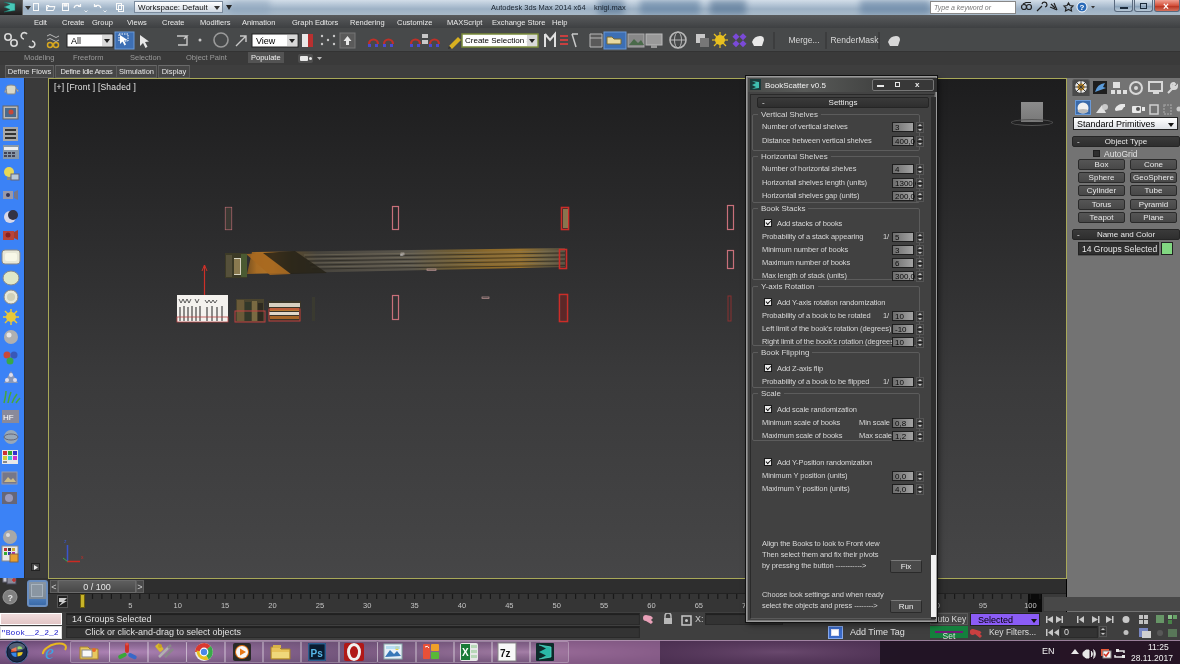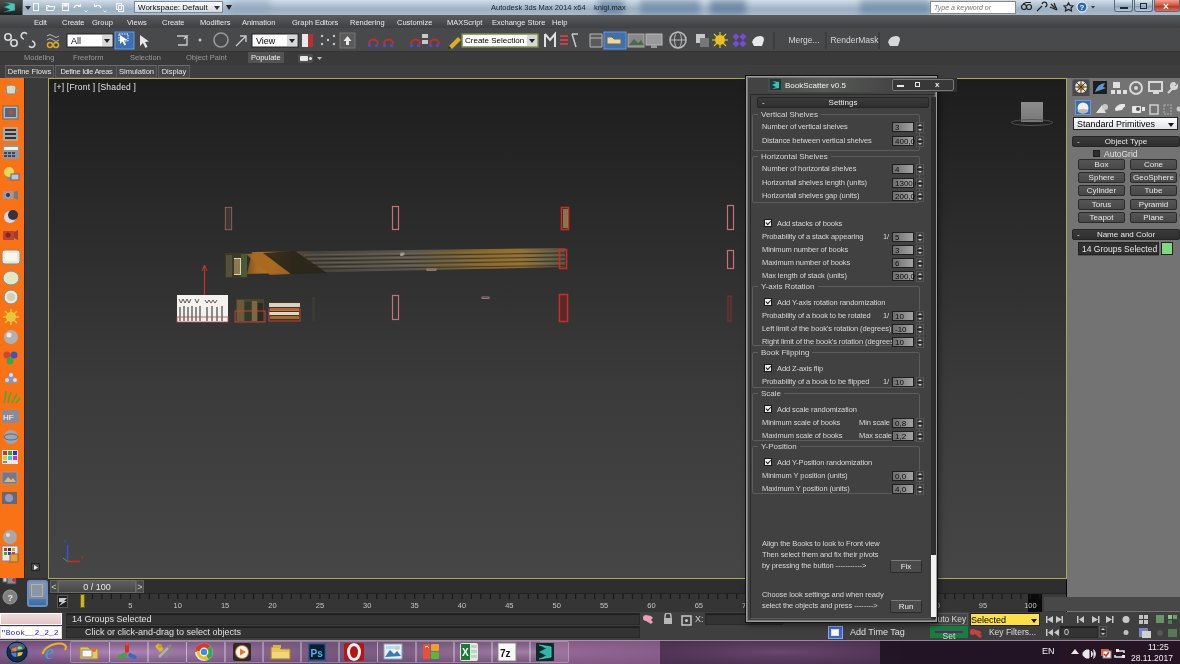--- a/index.html
+++ b/index.html
@@ -26,21 +26,21 @@
 #menubar span{position:absolute;top:2.5px;}
 
 #toolbar{left:0;top:28px;width:1180px;height:24px;background:#47494a;border-bottom:1px solid #333;}
 
 #ribbontabs{left:0;top:52px;width:1180px;height:13px;background:#3a3a3a;font-size:7.5px;color:#9a9a9a;}
 #ribbontabs span{position:absolute;top:1px;}
 #ribbonrow2{left:0;top:65px;width:1180px;height:13px;background:#3e3e3e;font-size:9.5px;color:#e5e5e5;}
 .rbtn{position:absolute;top:0;height:13px;background:#464646;border:1px solid #5c5c5c;
 border-top-color:#6a6a6a;padding:0;line-height:12px;font-size:7.5px;letter-spacing:0px;}
 
-#leftstrip{left:0;top:78px;width:48px;height:534px;background:#f97316;}
+#leftstrip{left:0;top:78px;width:48px;height:534px;background:#3b82f6;}
 #leftstrip .col2{position:absolute;left:24px;top:0;width:24px;height:500px;background:#3a3a3a;border-left:1px solid #2a2a2a;}
 #viewport{left:48px;top:78px;width:1019px;height:501px;border:1px solid #a8a858;
 background:linear-gradient(180deg,#1d1d1e 0%,#232324 12%,#2e2e2f 35%,#3a3a3b 60%,#464647 100%);}
 #vplabel{left:5px;top:3px;font-size:8.5px;color:#e4e4e4;letter-spacing:0.2px;}
 #rightpanel{left:1067px;top:78px;width:113px;height:534px;background:#737373;}
 
 #timeslider{left:48px;top:579px;width:1018px;height:15px;background:#2e2e2e;border-bottom:1px solid #222;}
 #trackbar{left:48px;top:594px;width:1018px;height:18px;background:#3a3a3a;}
 #trackright{left:1044px;top:597px;width:136px;height:14px;background:#484848;}
 #belowleft{left:0;top:578px;width:48px;height:34px;background:#333;}
@@ -51,21 +51,21 @@
 
 #taskbar{left:0;top:640px;width:1180px;height:24px;
 background:linear-gradient(90deg,#7a5a80 0%,#8a6292 12%,#6a4a74 30%,#7d5c88 48%,#5c3f68 65%,#3a2644 82%,#2a1830 100%);}
 #taskbar::before{content:"";position:absolute;left:0;top:0;width:100%;height:1px;background:rgba(255,255,255,.35);}
 .tico{position:absolute;top:1px;width:40px;height:22px;border:1px solid rgba(255,255,255,.25);
 border-radius:2px;background:rgba(255,255,255,.08);}
 
 #dialog{left:746px;top:76px;width:191px;height:546px;background:#434343;
 border:1px solid #9a9a9a;box-shadow:0 0 0 1px #111, inset 0 0 0 1px #777, 2px 3px 6px rgba(0,0,0,.5);}
 #dtitle{position:absolute;left:1px;top:1px;width:189px;height:14px;
-background:linear-gradient(90deg,#4a4c4a,#585a58 30%,#303030 100%);margin-left:20px;}
+background:linear-gradient(90deg,#4a4c4a,#585a58 30%,#303030 100%);}
 #dtitle .txt{position:absolute;left:17px;top:3px;font-size:8px;color:#f2f2f2;}
 #dclient{position:absolute;left:3px;top:17px;width:185px;height:525px;background:#414141;
 border:1px solid #5a5a5a;border-top-color:#2a2a2a;border-left-color:#2a2a2a;}
 .grp{position:absolute;left:5px;width:168px;border:1px solid #5c5c5c;border-radius:2px;}
 .grp .lbl{position:absolute;left:5px;top:-5px;background:#414141;padding:0 3px;font-size:8px;color:#d8d8d8;}
 .drow{position:absolute;left:4px;font-size:7.5px;letter-spacing:-0.1px;color:#d8d8d8;white-space:nowrap;}
 .dfield{position:absolute;width:22px;height:10px;background:linear-gradient(90deg,#6e6e6e,#a2a2a2);
 border:1px solid #1e1e1e;color:#0a0a0a;font-size:8px;line-height:9px;padding-left:2px;}
 .spin{position:absolute;width:8px;height:11px;border:1px solid #555;
 background:linear-gradient(180deg,#3c3c3c 0,#3c3c3c 4px,#252525 4px,#252525 5px,#3c3c3c 5px,#3c3c3c 100%);}
@@ -774,21 +774,21 @@
   <rect x="22" y="5" width="8" height="6" fill="#b8b8b8"></rect>
         <path d="M23 5 v-2 a3 3 0 0 1 6 0 v2" fill="none" stroke="#b8b8b8" stroke-width="1.5"></path>
   <rect x="40" y="3" width="9" height="9" fill="none" stroke="#c8c8c8" stroke-width="1.5"></rect>
         <circle cx="44.5" cy="7.5" r="1.5" fill="#c8c8c8"></circle>
  </svg>
  <div class="abs" style="left:695px;top:2px;color:#ccc;font-size:9px">X:</div>
  <div class="sunken" style="left:705px;top:1px;width:78px;height:12px"></div>
 
  <div class="abs" style="left:930px;top:1px;width:38px;height:12px;background:#454545;border:1px solid #5a5a5a;color:#ddd;font-size:8.5px;text-align:center;line-height:11px">Auto Key</div>
  <div class="abs" style="left:930px;top:14px;width:38px;height:12px;background:#701a75;border:5px solid #15803d;color:#ddd;font-size:8.5px;text-align:center;line-height:11px">Set Key</div>
- <div class="abs" style="left:970px;top:1px;width:70px;height:13px;background:#fde047;border:1px solid #222;color:#000;font-size:9px;line-height:12px;padding-left:0">Selected
+ <div class="abs" style="left:970px;top:1px;width:70px;height:13px;background:#8b5cf6;border:1px solid #222;color:#000;font-size:9px;line-height:12px;padding-left:7px">Selected
    <span style="position:absolute;right:2px;top:5px;border-left:3.5px solid transparent;border-right:3.5px solid transparent;border-top:4px solid #111"></span></div>
  <svg class="abs" style="left:970px;top:15px" width="70" height="12">
         <path d="M3 2 a3 3 0 1 0 2 5 l5 4 2 -2 -2 -2 1.5 -1.5 -1.5 -1.5 z" fill="#c84040"></path>
       </svg>
  <div class="abs" style="left:985px;top:14px;width:55px;height:12px;color:#ddd;font-size:8.5px;text-align:center;line-height:12px">Key Filters...</div>
  <svg class="abs" style="left:1044px;top:1px" width="136" height="26" opacity="0.95">
   <g fill="#d0d0d0">
    <path d="M2 3 v7 M3 6.5 l6 -3.5 v7 z"></path>
           <rect x="2" y="3" width="1.5" height="7"></rect>
    <path d="M19 3 v7 M18 6.5 l-6 -3.5 v7 z"></path>
@@ -1017,20 +1017,23 @@
  <div class="drow" style="left:15px;top:87px">Number of horizontal shelves</div>
  <div class="dfield" style="left:145px;top:87px">4</div>
       <div class="spin" style="left:169px;top:87px"></div>
  <div class="drow" style="left:15px;top:101px">Horizontall shelves length (units)</div>
  <div class="dfield" style="left:145px;top:101px">1300,0</div>
       <div class="spin" style="left:169px;top:101px"></div>
  <div class="drow" style="left:15px;top:114px">Horizontall shelves gap (units)</div>
  <div class="dfield" style="left:145px;top:114px">200,0</div>
       <div class="spin" style="left:169px;top:114px"></div>
 
+ <div class="grp" style="top:131px;height:72px;">
+        <span class="lbl">Book Stacks</span>
+      </div>
  <div class="chk" style="left:17px;top:142px"></div>
  <div class="drow" style="left:30px;top:142px">Add stacks of books</div>
  <div class="drow" style="left:15px;top:155px">Probability of a stack appearing</div>
  <div class="drow" style="left:136px;top:155px">1/</div>
  <div class="dfield" style="left:145px;top:155px">5</div>
       <div class="spin" style="left:169px;top:155px"></div>
  <div class="drow" style="left:15px;top:168px">Minimum number of books</div>
  <div class="dfield" style="left:145px;top:168px">3</div>
       <div class="spin" style="left:169px;top:168px"></div>
  <div class="drow" style="left:15px;top:181px">Maximum number of books</div>
@@ -1073,23 +1076,20 @@
  <div class="drow" style="left:30px;top:328px">Add scale randomization</div>
  <div class="drow" style="left:15px;top:341px">Minimum scale of books</div>
  <div class="drow" style="left:112px;top:341px">Min scale</div>
  <div class="dfield" style="left:145px;top:341px">0,8</div>
       <div class="spin" style="left:169px;top:341px"></div>
  <div class="drow" style="left:15px;top:354px">Maximum scale of books</div>
  <div class="drow" style="left:112px;top:354px">Max scale</div>
  <div class="dfield" style="left:145px;top:354px">1,2</div>
       <div class="spin" style="left:169px;top:354px"></div>
 
- <div class="grp" style="top:369px;height:48px;">
-        <span class="lbl">Y-Position</span>
-      </div>
  <div class="chk" style="left:17px;top:381px"></div>
  <div class="drow" style="left:30px;top:381px">Add Y-Position randomization</div>
  <div class="drow" style="left:15px;top:394px">Minimum Y position (units)</div>
  <div class="dfield" style="left:145px;top:394px">0,0</div>
       <div class="spin" style="left:169px;top:394px"></div>
  <div class="drow" style="left:15px;top:407px">Maximum Y position (units)</div>
  <div class="dfield" style="left:145px;top:407px">4,0</div>
       <div class="spin" style="left:169px;top:407px"></div>
 
  <div class="drow" style="left:15px;top:462px">Align the Books to look to Front view</div>

